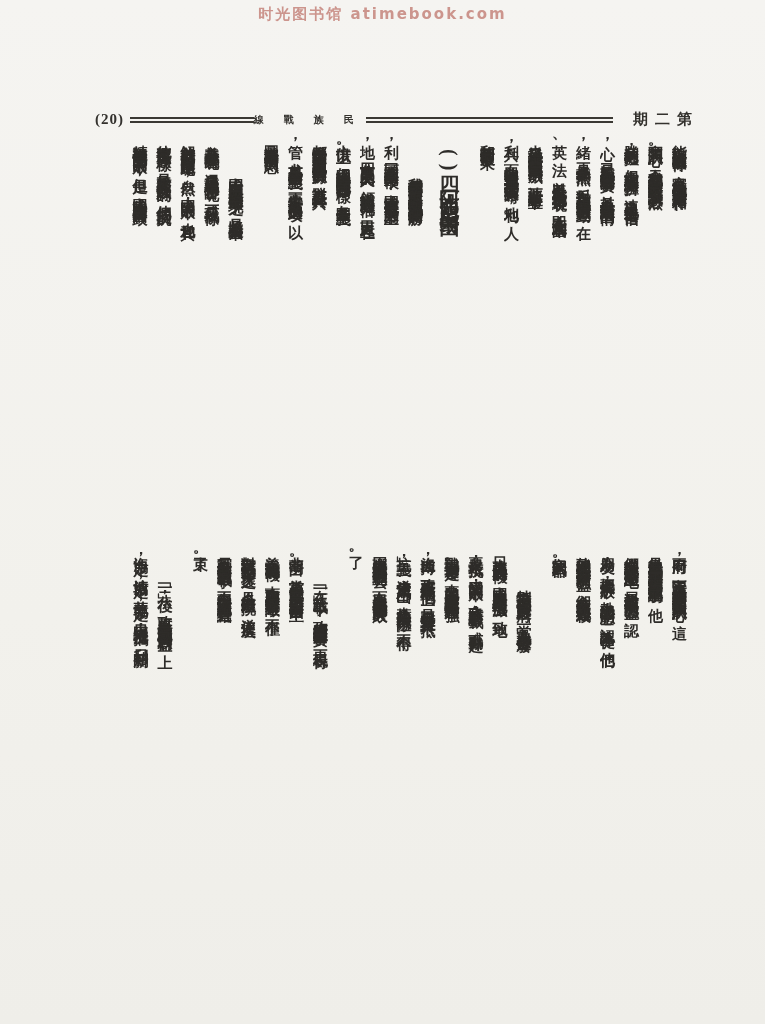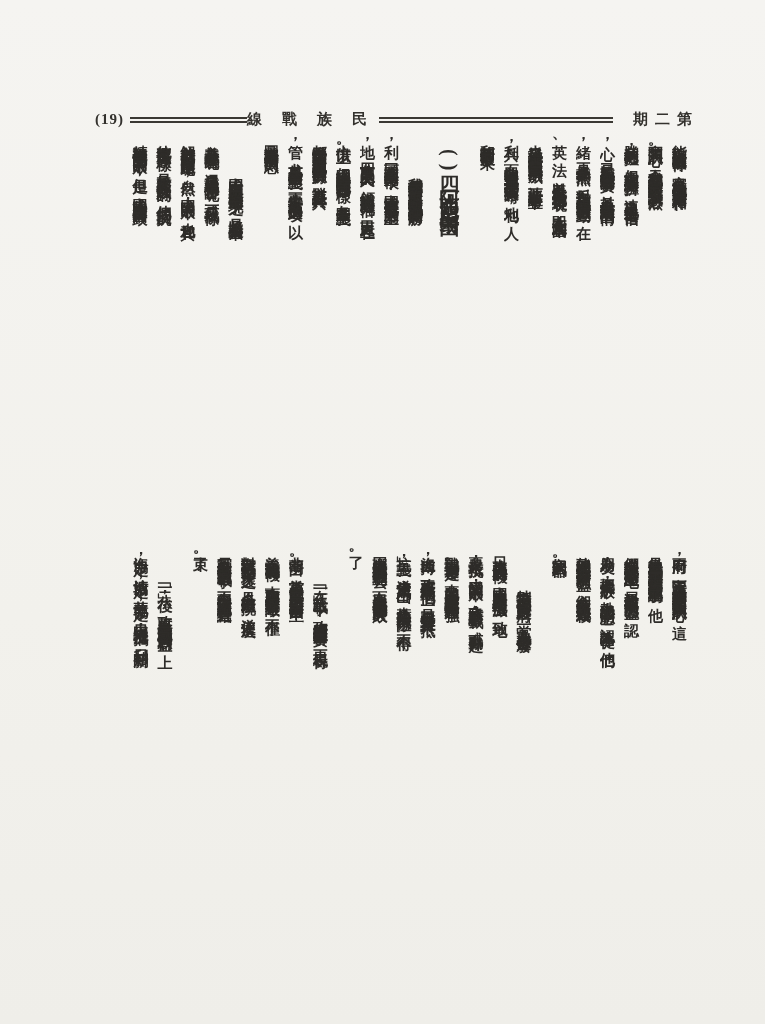--- a/index.html
+++ b/index.html
@@ -23,21 +23,21 @@
     display: flex; align-items: center; color: #33312d;
   }
   .pagenum { font-size: 15px; letter-spacing: 1px; margin-right: 6px; font-weight: 600; }
   .rule {
     height: 6px; box-sizing: border-box;
     border-top: 2px solid #3a3833; border-bottom: 2px solid #3a3833;
   }
   .rule.r1 { flex: 1; }
   .rule.r2 { flex: 2; }
   .hdr-title {
-    font-size: 15px; font-weight: 700; letter-spacing: 20px;
+    font-size: 10px; font-weight: 700; letter-spacing: 20px;
     margin-right: -8px; white-space: nowrap;
   }
   .hdr-issue {
     font-size: 15px; font-weight: 700; letter-spacing: 7px;
     margin-left: 20px; margin-right: -7px; white-space: nowrap;
   }
   .text-block {
     position: absolute; right: 73px; width: 600px;
     display: flex; flex-direction: row-reverse; justify-content: flex-start;
   }
@@ -56,23 +56,24 @@
     margin-right: 12px; margin-left: 8px;
   }
   .col.indent { padding-top: 33px; box-sizing: border-box; }
   .col.pgap { margin-right: 15px; }
 </style>
 </head>
 <body>
 
 <div class="page">
 
+  <div class="watermark">时光图书馆 atimebook.com</div>
 
   <div class="page-header">
-    <span class="pagenum">(19)</span>
+    <span class="pagenum">(20)</span>
     <span class="rule r1"></span>
     <span class="hdr-title">線戰族民</span>
     <span class="rule r2"></span>
     <span class="hdr-issue">期二第</span>
   </div>
 
   <div class="text-block block-top">
       <div class="col">能夠提出這樣的條件，完全是出於他們的民族自信精神和</div>
       <div class="col">奮鬥的決心。今天我們還不能斷定意阿戰爭誰人有必然</div>
       <div class="col">勝利的把握，但意大利的遭受挫折，連自己也失去了自信</div>

